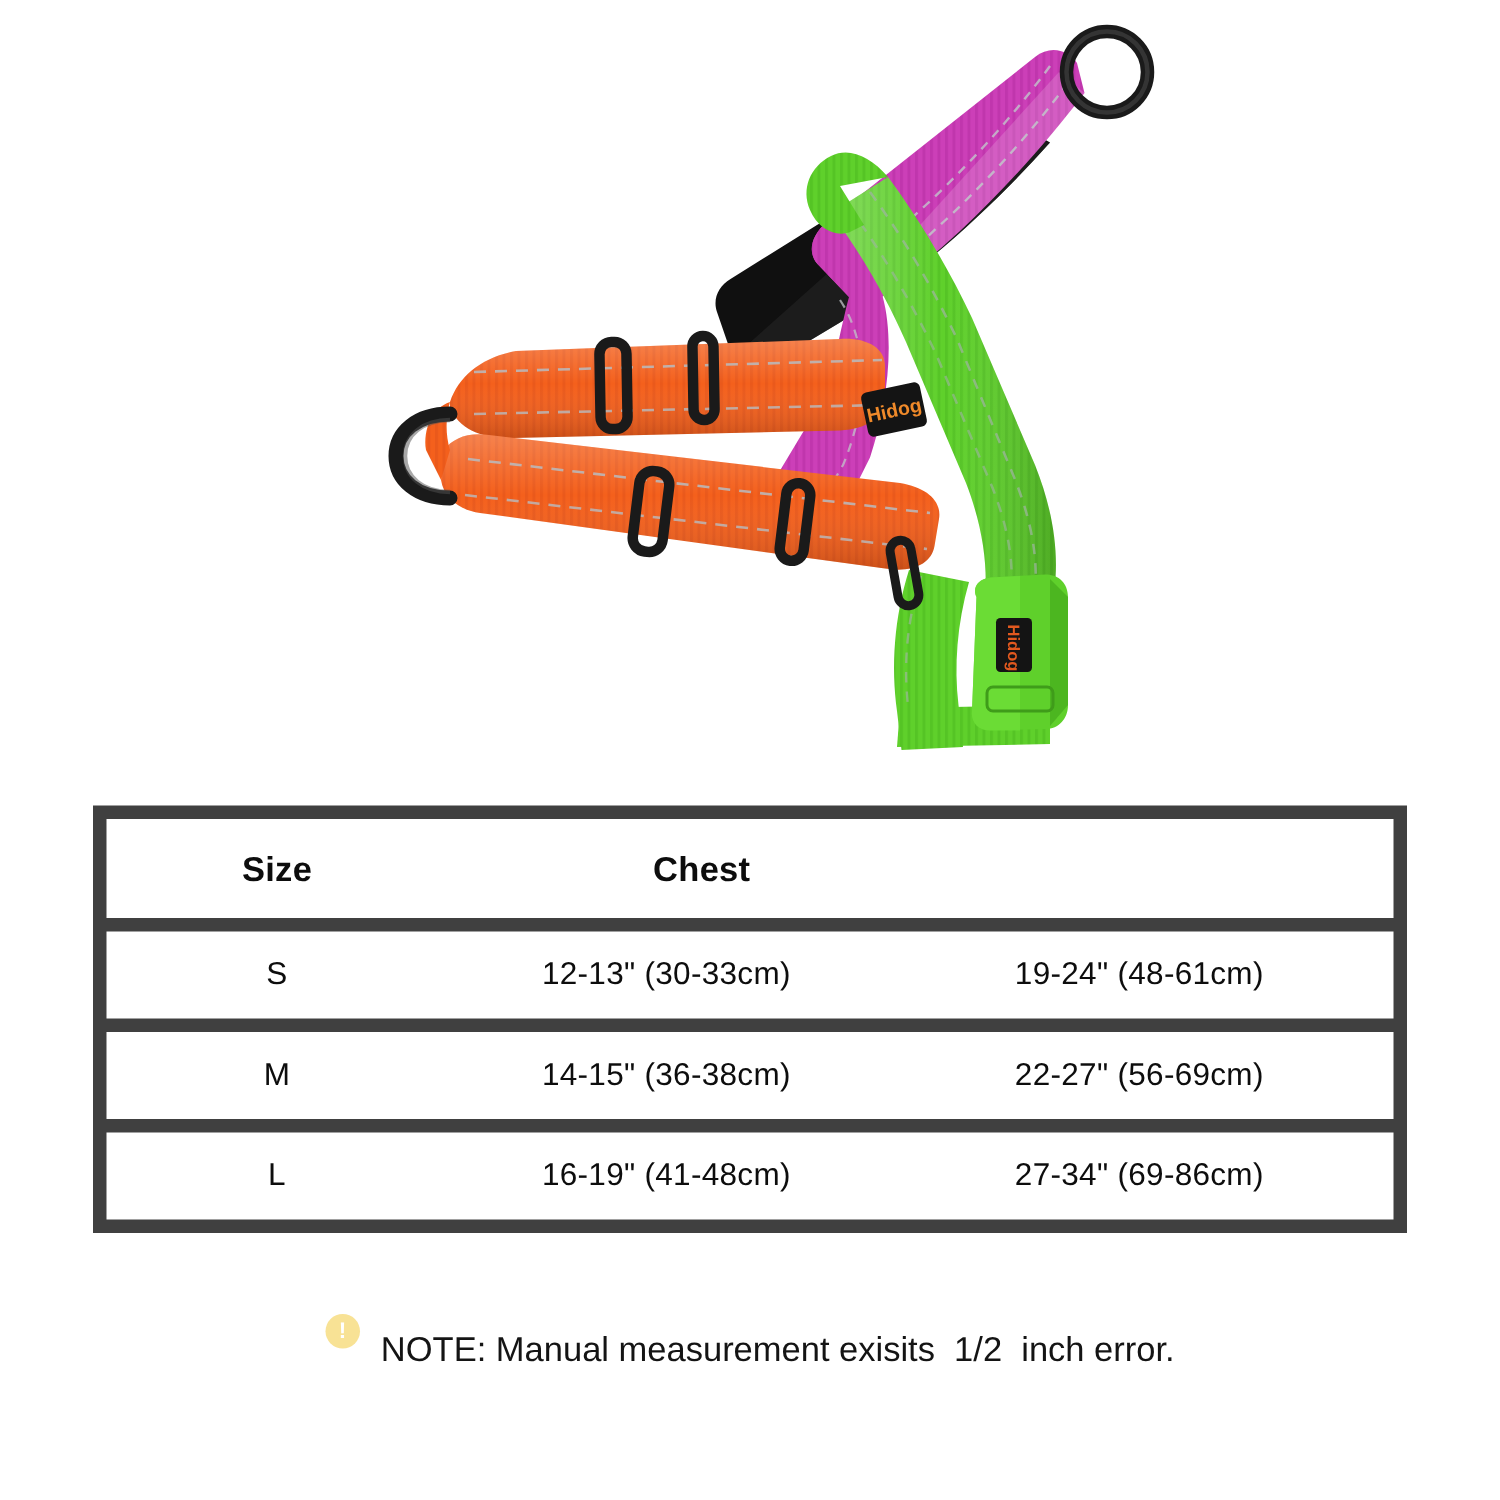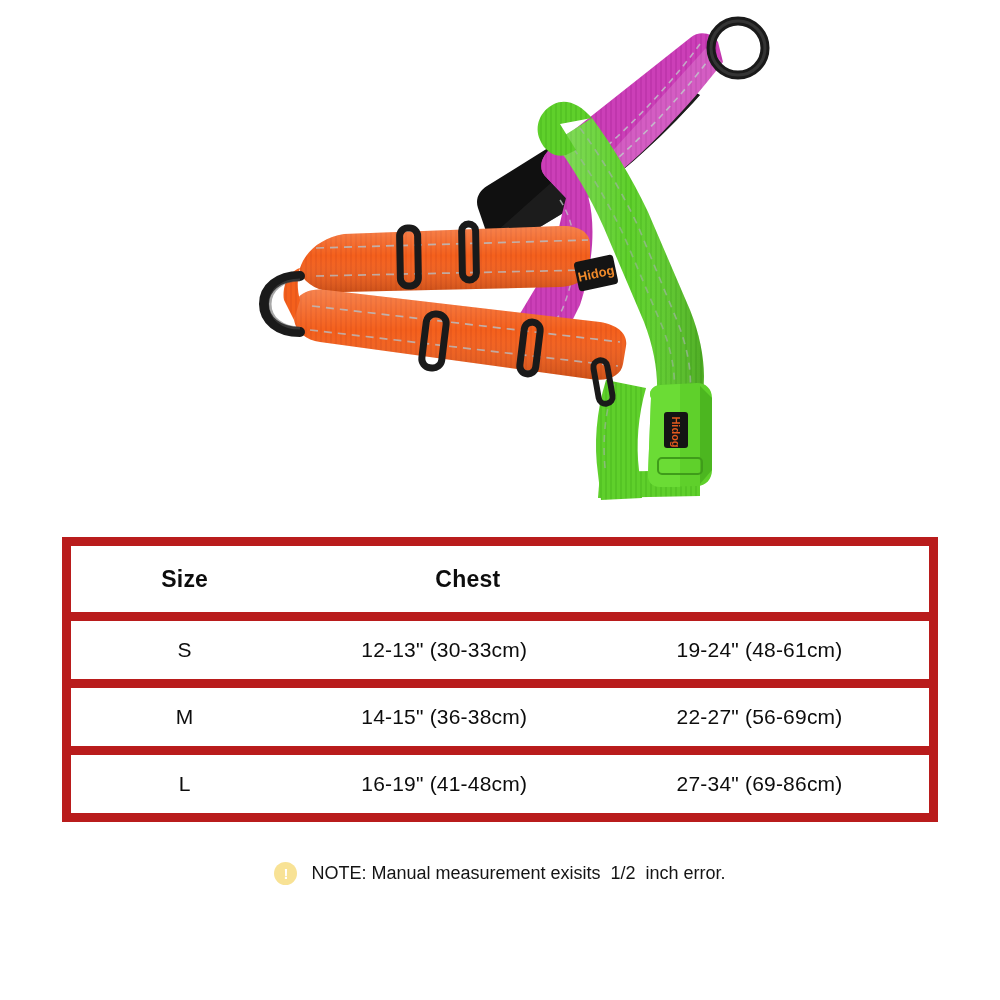--- a/index.html
+++ b/index.html
@@ -31,21 +31,21 @@
     height: 520px;
   }
 
   
   #size-chart {
     position: absolute;
     left: 62px;
     top: 537px;
     width: 876px;
     box-sizing: border-box;
-    background: #b91c1c;
+    background: #404040;
     padding: 9px;
   }
   .chart-row {
     display: flex;
     background: #ffffff;
     height: 58px;
     align-items: center;
   }
   .chart-row + .chart-row {
     margin-top: 9px;
@@ -88,23 +88,24 @@
     margin-right: 14px;
     flex: none;
   }
   #note-icon span {
     color: #ffffff;
     font-size: 15px;
     font-weight: 700;
     line-height: 1;
   }
   #note-text {
-    font-size: 18px;
+    font-size: 23px;
     color: #141414;
     white-space: pre;
+    margin-top: 24px;
   }
 </style>
 </head>
 <body>
 
 <div id="product-photo">
   <svg viewBox="0 0 1000 520" xmlns="http://www.w3.org/2000/svg">
     <defs>
 
       <pattern id="weaveOrange" width="5" height="5" patternUnits="userSpaceOnUse">

